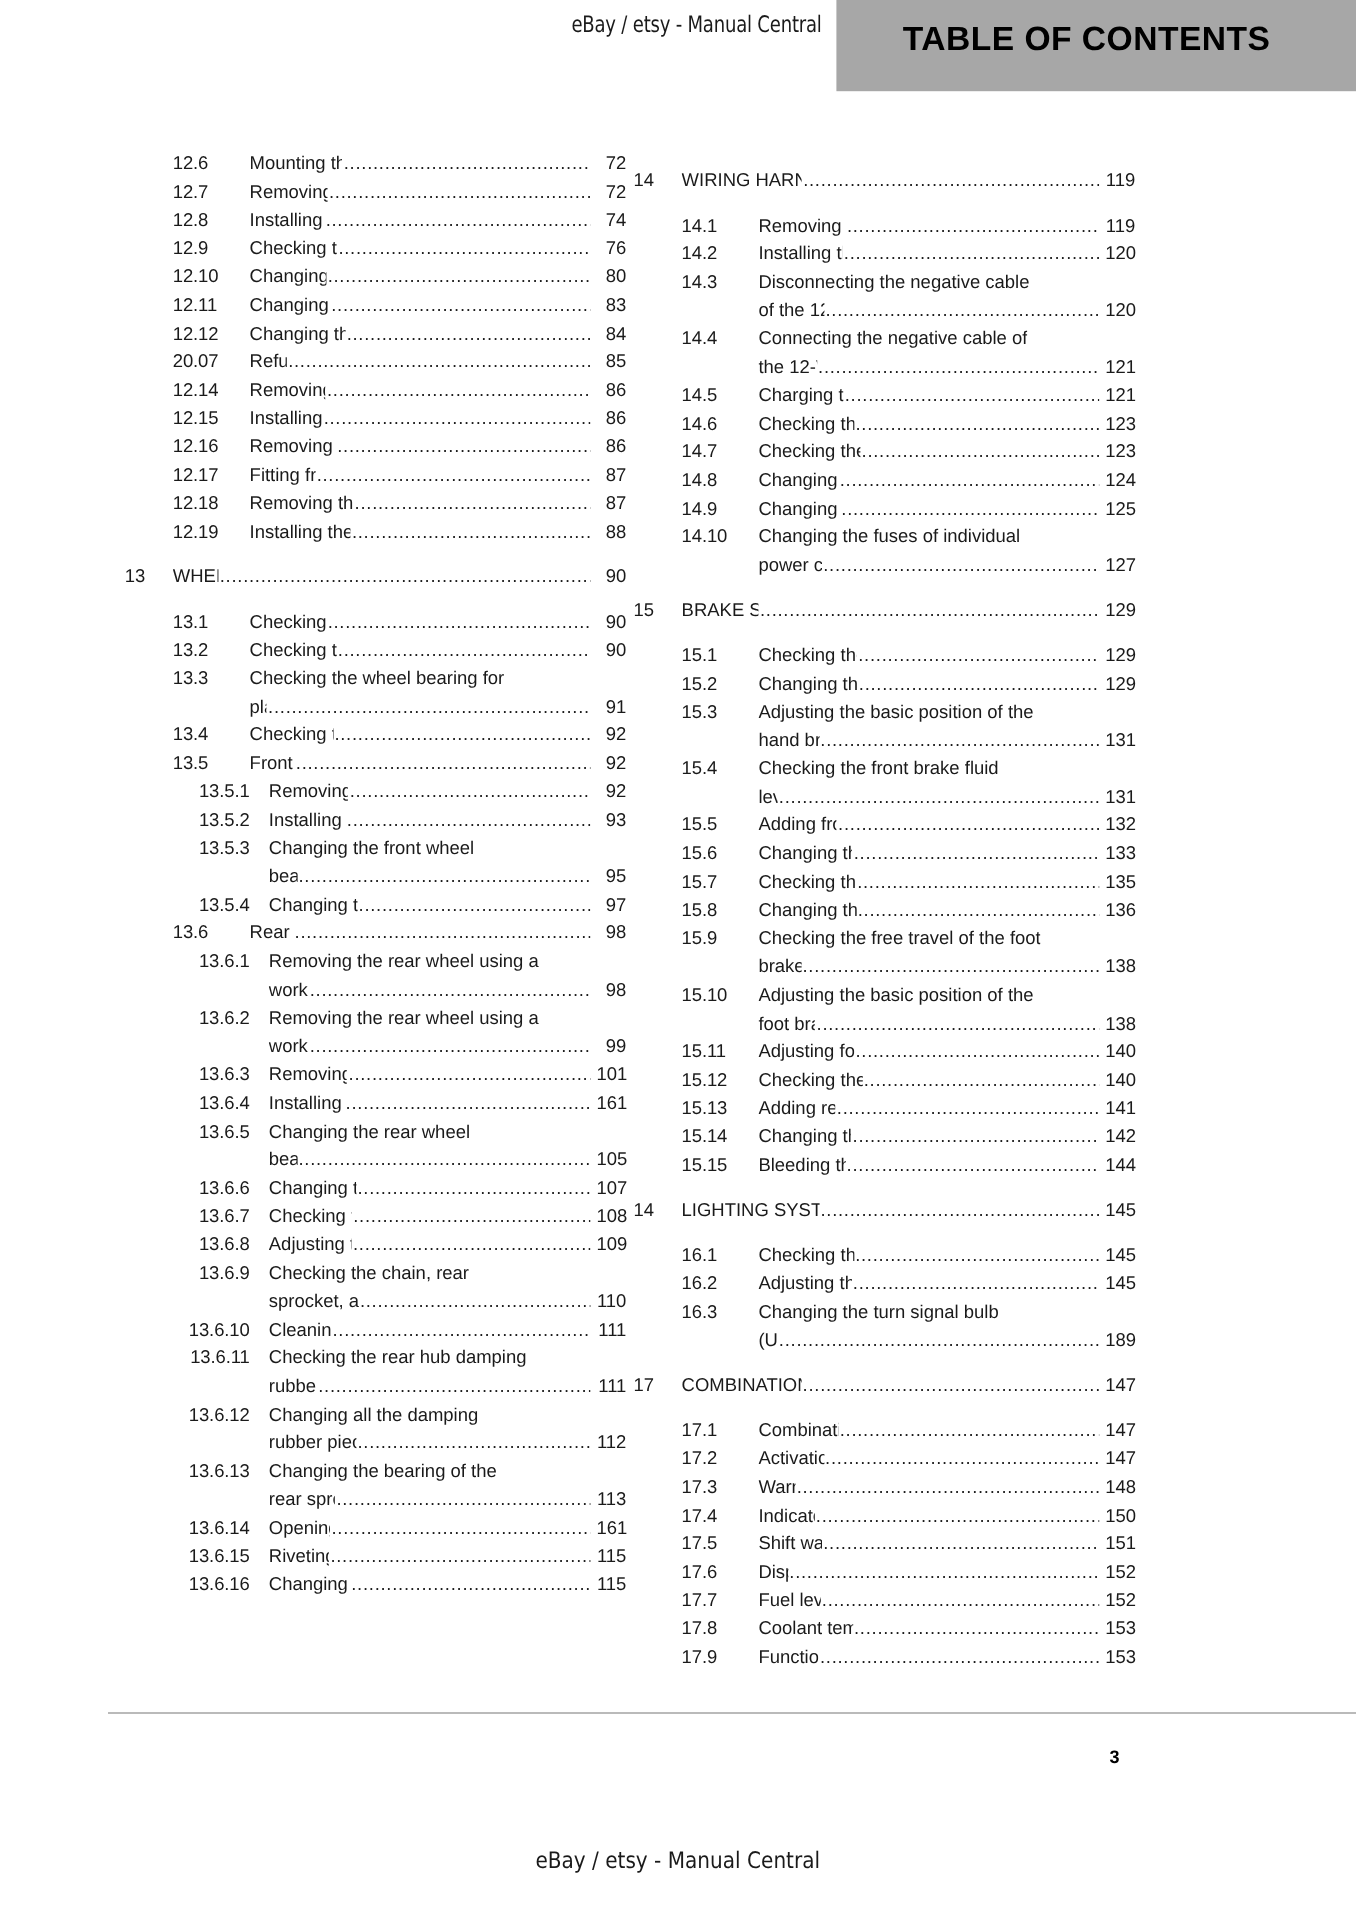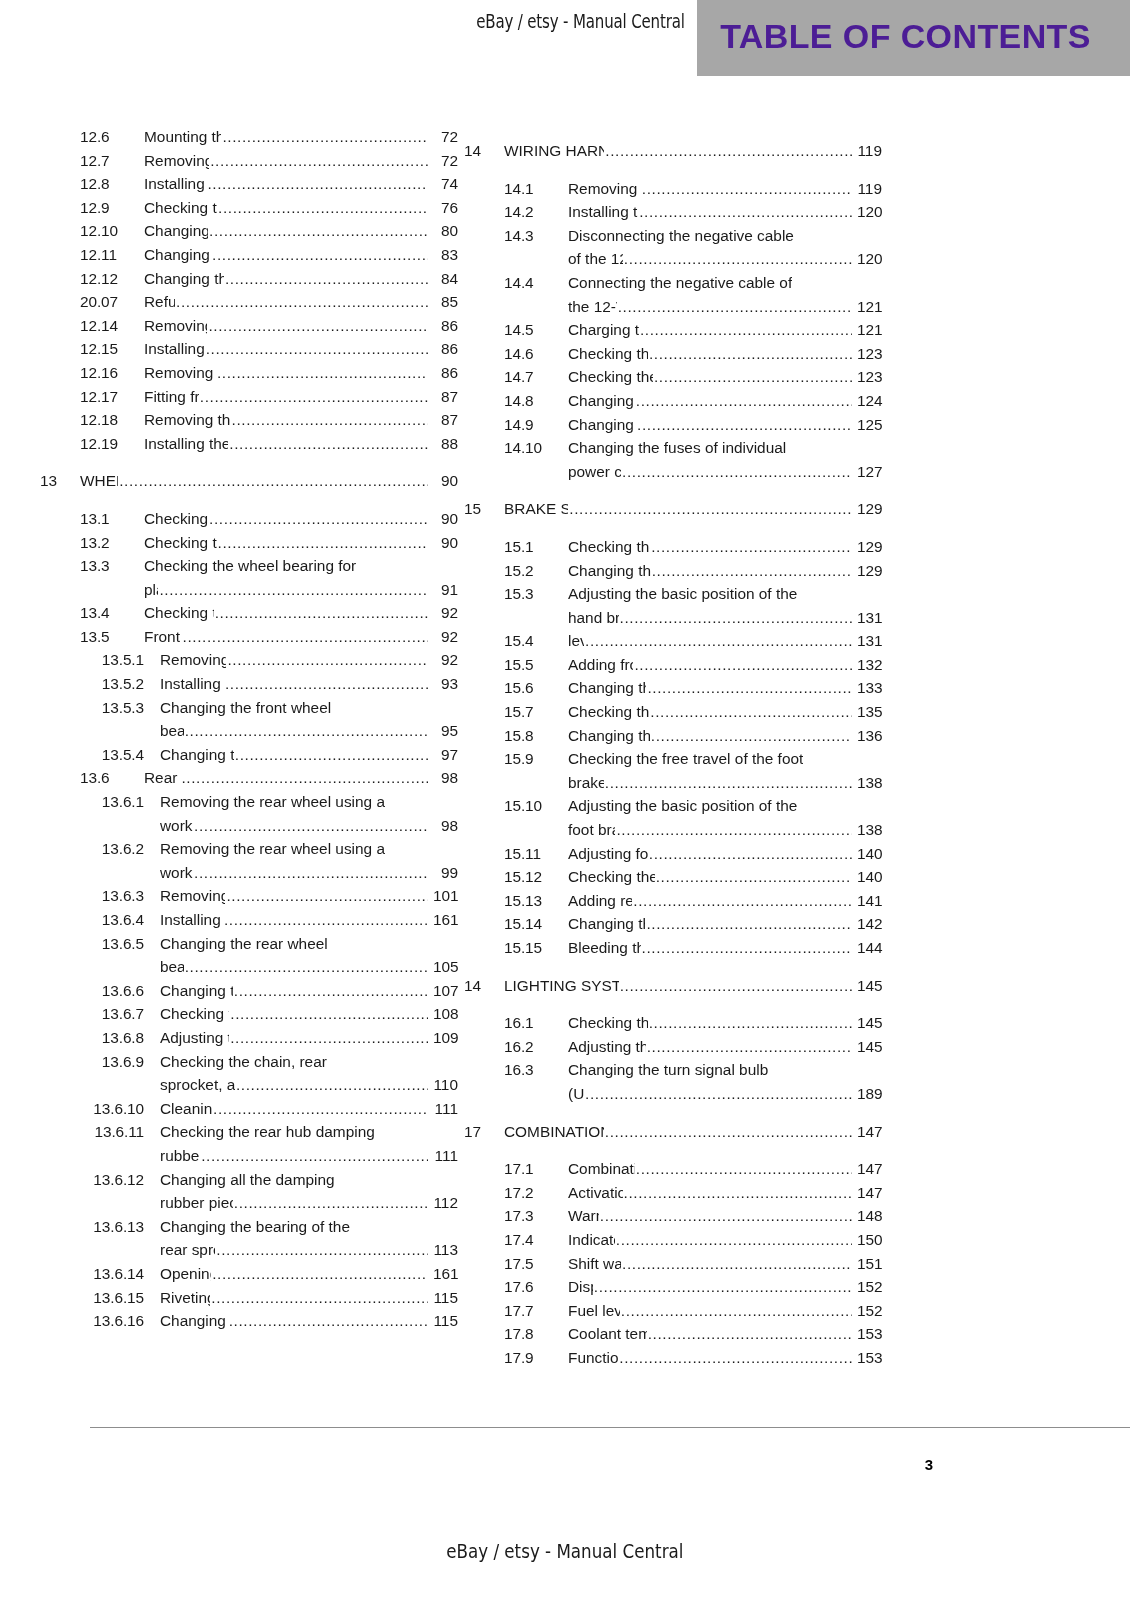--- a/index.html
+++ b/index.html
@@ -48,40 +48,40 @@
     width: 433px;
     height: 76px;
     background: #a7a7a7;
   }
   .header-title {
     position: absolute;
     left: 0;
     right: 16px;
     top: 17px;
     text-align: center;
-    font-size: 34px;
+    font-size: 28px;
     font-weight: bold;
     letter-spacing: 0.4px;
-    color: #4c1d95;
+    color: #000000;
     white-space: nowrap;
   }
 
   
   .columns {
     position: absolute;
     top: 125px;
     left: 0;
     width: 1130px;
     display: flex;
   }
   .col {
     width: 418px;
     flex: 0 0 418px;
   }
-  .col-left  { margin-left: 40px; }
+  .col-left  { margin-left: 104px; }
   .col-right { margin-left: 6px; }
 
   
   .entry {
     display: flex;
     align-items: flex-start;
     font-size: 15.4px;
     line-height: 23.6px;
     color: #1a1a1a;
   }
@@ -806,20 +806,25 @@
           <div class="tline cont">
             <span class="tname">hand brake lever</span>
             <span class="dots"></span>
             <span class="pg">131</span>
           </div>
         </div>
       </div>
       <div class="entry level2">
         <div class="num">15.4</div>
         <div class="title-wrap">
+          <div class="tline nodots">
+            <span class="tname">Checking the front brake fluid</span>
+            <span class="dots"></span>
+            <span class="pg"></span>
+          </div>
           <div class="tline cont">
             <span class="tname">level</span>
             <span class="dots"></span>
             <span class="pg">131</span>
           </div>
         </div>
       </div>
       <div class="entry level2">
         <div class="num">15.5</div>
         <div class="title-wrap">

